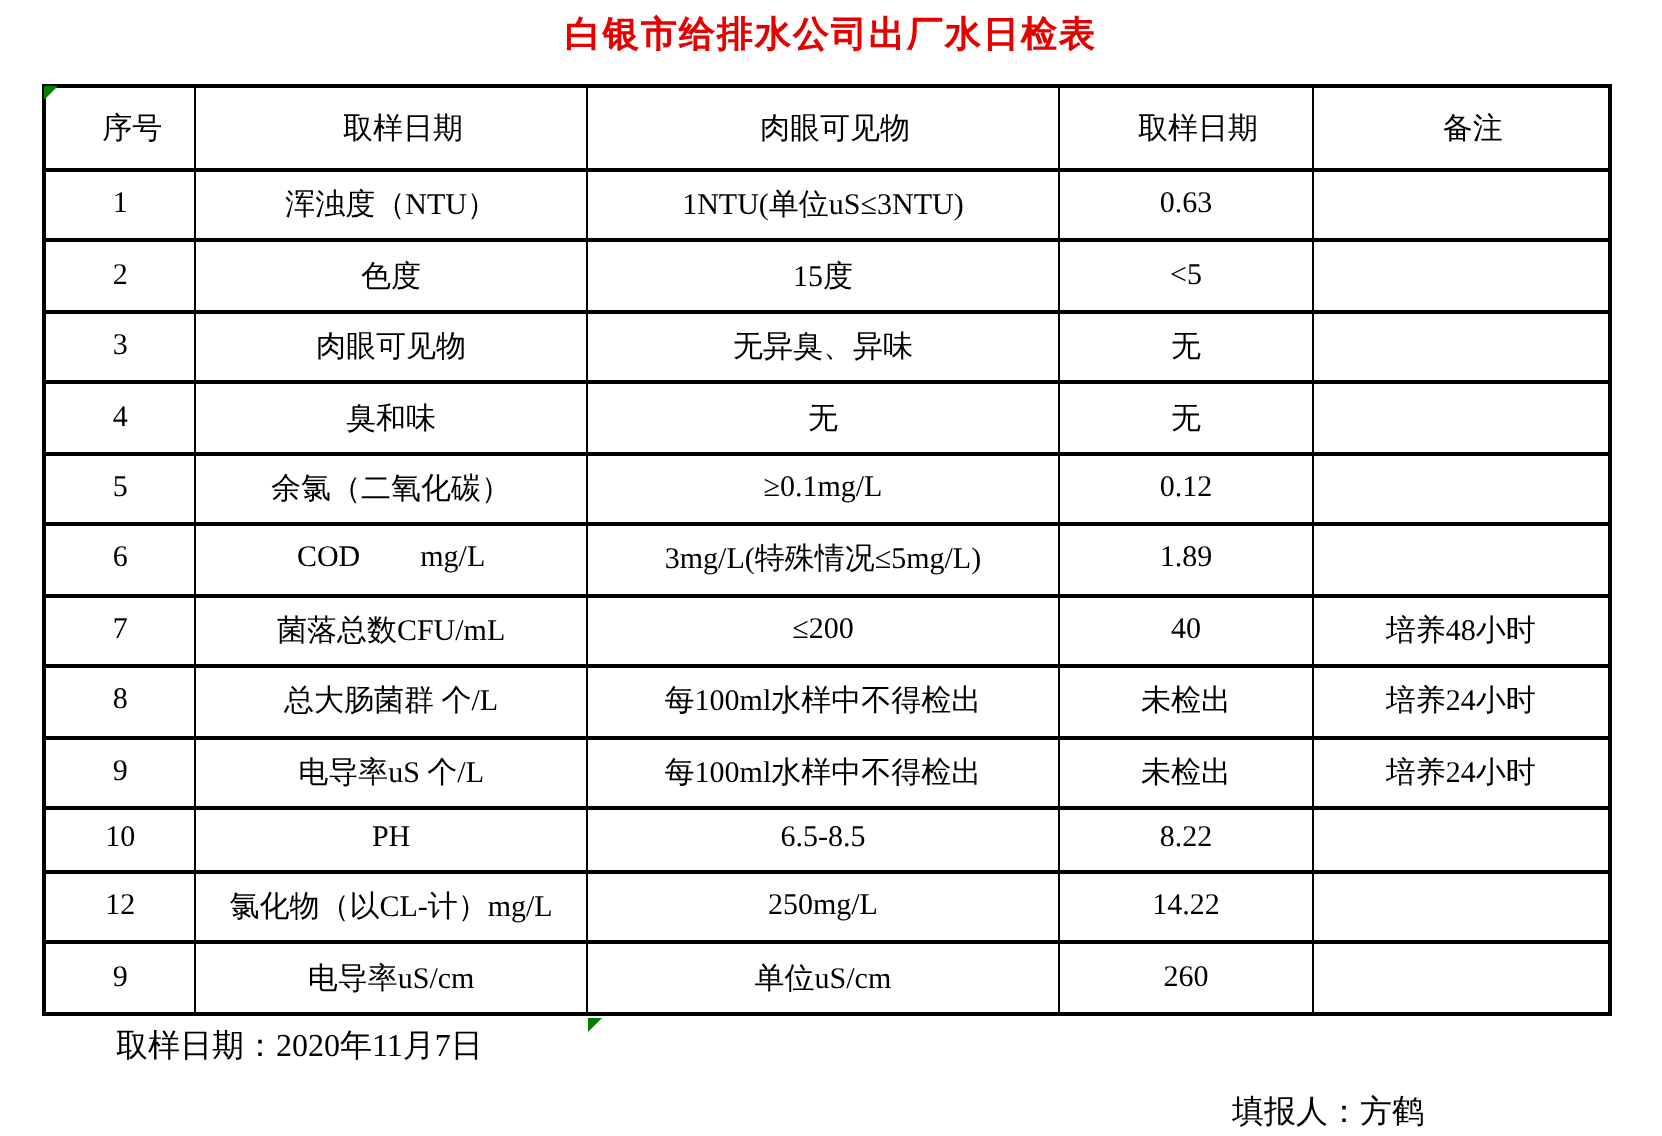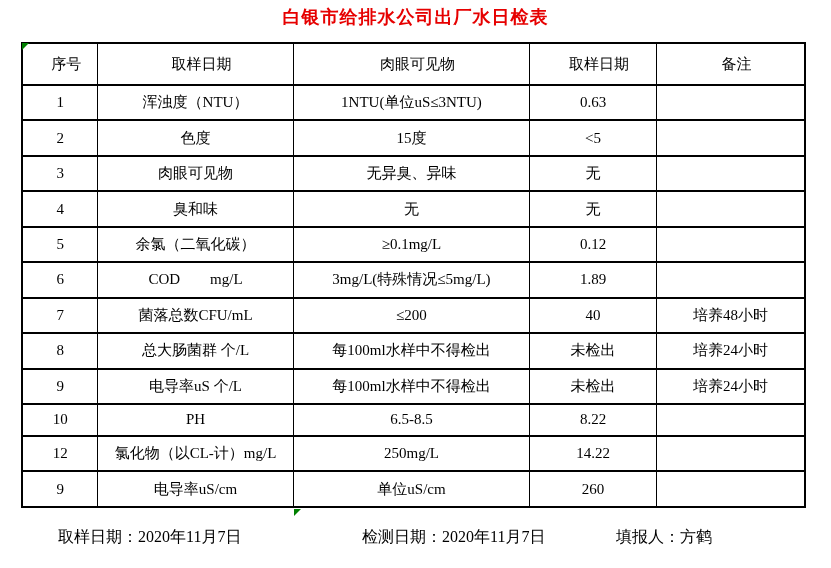--- a/index.html
+++ b/index.html
@@ -25,24 +25,24 @@
     white-space:pre;overflow:hidden;
   }
   thead th{height:40px;font-size:15px;padding-left:14px;}
   .corner-triangle{
     position:absolute;width:0;height:0;
     border-top:7px solid #008000;border-right:7px solid transparent;
   }
   #tri-top{left:22px;top:43px;}
   #tri-bottom{left:294px;top:509px;}
   .footer-line{position:absolute;top:513px;left:0;width:831px;height:22px;font-size:16px;}
-  .footer-item{position:absolute;top:14px;white-space:pre;font-family:Liberation Serif, serif;}
+  .footer-item{position:absolute;top:0;white-space:pre;font-family:Liberation Serif, serif;}
   #footer-sampling{left:58px;}
   #footer-testing{left:362px;}
-  #footer-reporter{left:616px;}
+  #footer-reporter{left:616px;margin-top:33px;}
 </style>
 </head>
 <body>
 
 <div class="page-title" style="color: rgb(230, 0, 0);">白银市给排水公司出厂水日检表</div>
 
 <table class="inspection">
   <colgroup>
     <col style="width:9.68%">
     <col style="width:24.97%">
@@ -145,15 +145,14 @@
         <td></td>
       </tr>
     </tbody>
 </table>
 
 <div class="corner-triangle" id="tri-top" style="border-top-color: rgb(0, 128, 0);"></div>
 <div class="corner-triangle" id="tri-bottom" style="border-top-color: rgb(0, 128, 0);"></div>
 
 <div class="footer-line">
   <span class="footer-item" id="footer-sampling">取样日期：2020年11月7日</span>
-  <span class="footer-item" id="footer-testing">检测日期：2020年11月7日</span>
   <span class="footer-item" id="footer-reporter">填报人：方鹤</span>
 </div>
 
 </body></html>

